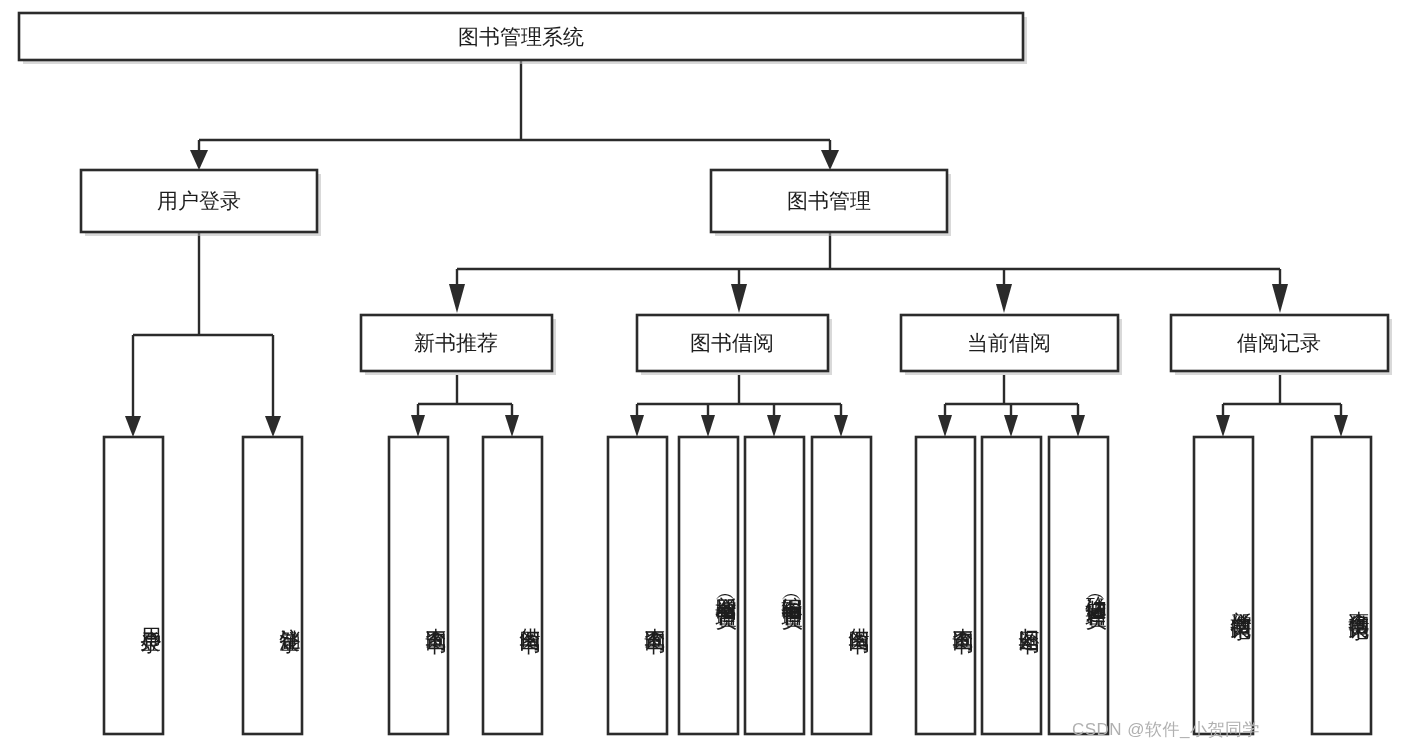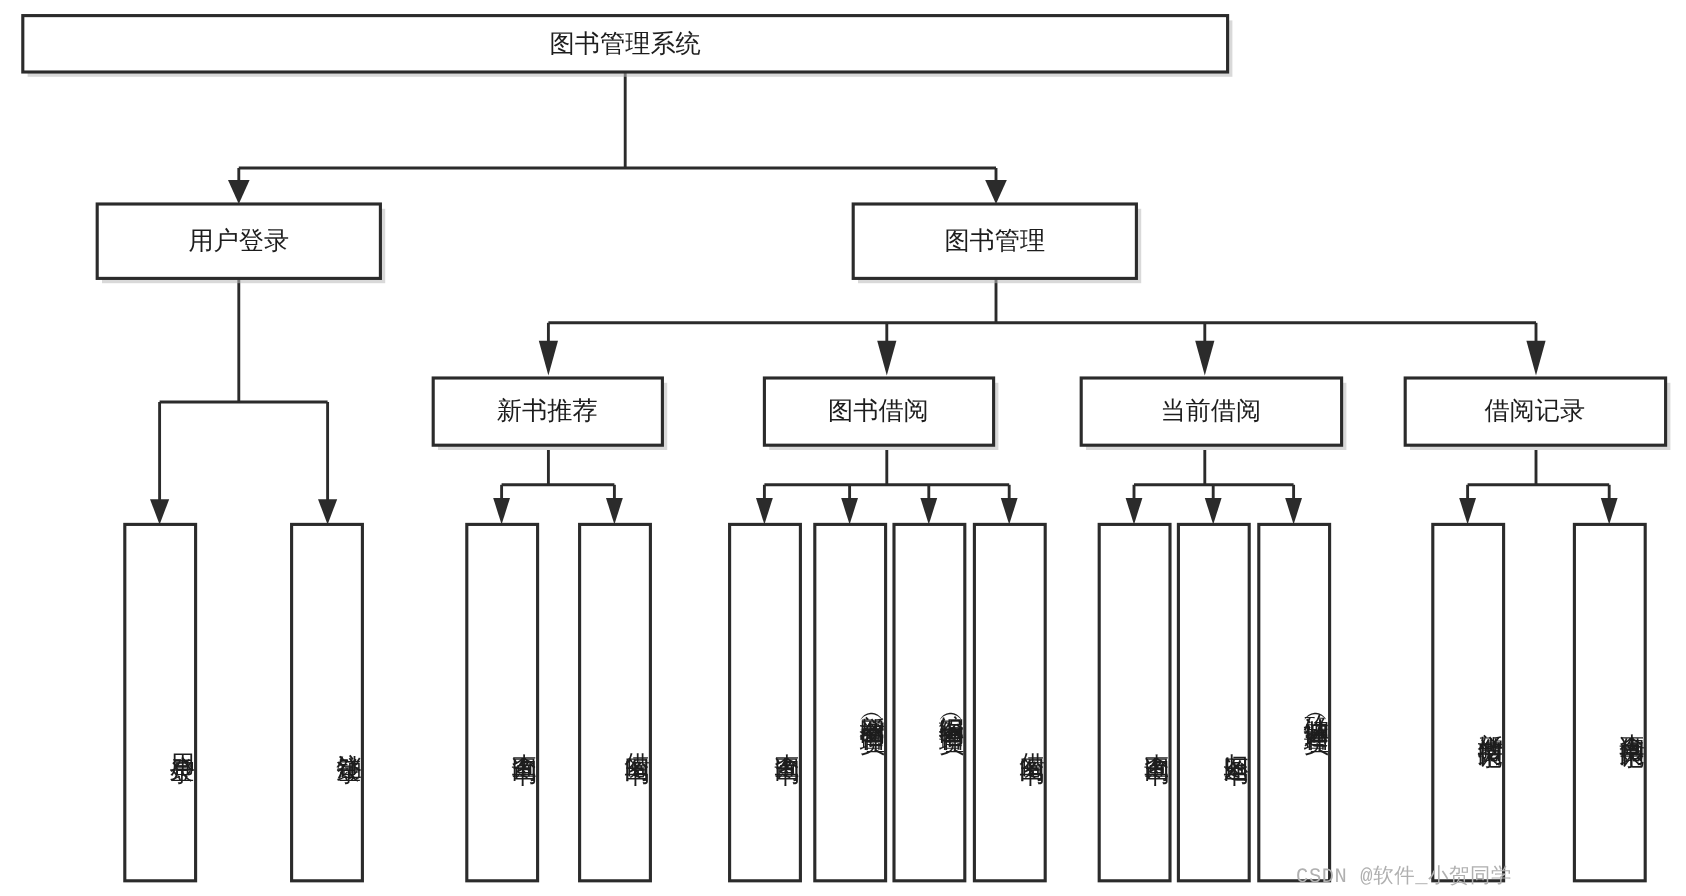--- a/index.html
+++ b/index.html
@@ -72,21 +72,21 @@
   .vlabel-layer {
     position: absolute;
     top: 0; left: 0;
     width: 1405px;
     height: 747px;
   }
   .watermark {
     position: absolute;
     right: 8px;
     bottom: 6px;
-    font-family: Liberation Mono, monospace;
+    font-family: Liberation Sans, sans-serif;
     font-size: 17px;
     color: #b0b0b0;
     white-space: nowrap;
     letter-spacing: 0.5px;
   }
 </style>
 </head>
 <body>
 
 <div id="diagram-root">

